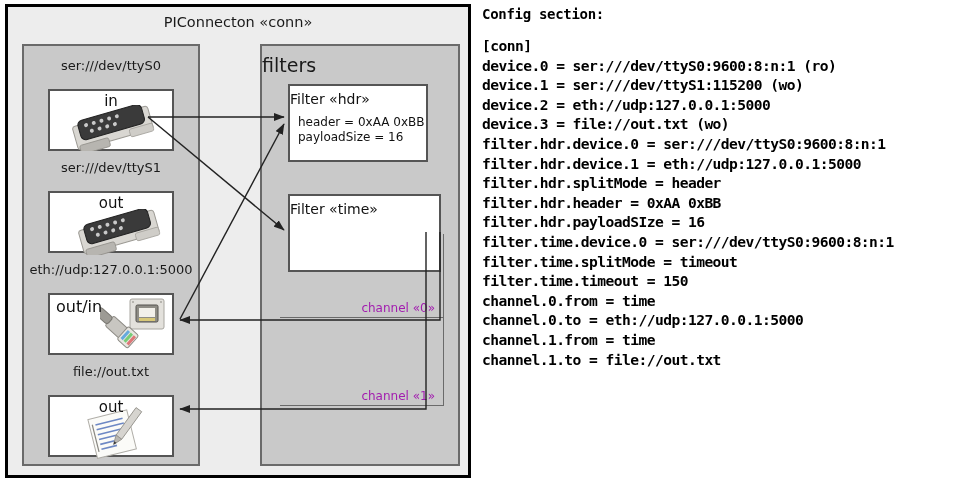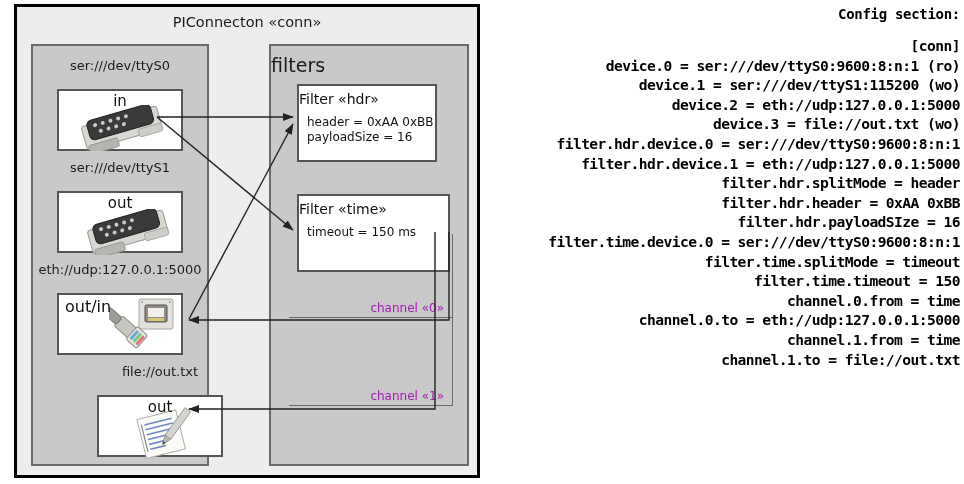--- a/index.html
+++ b/index.html
@@ -1,21 +1,21 @@
 <!DOCTYPE html>
 <html><head>
 <meta charset="utf-8">
 <style>
   html,body{margin:0;padding:0;background:#ffffff;}
   body{width:964px;height:484px;position:relative;overflow:hidden;
        font-family:"DejaVu Sans","Liberation Sans",sans-serif;
        -webkit-font-smoothing:antialiased;}
 
   
-  #diagram{position:absolute;left:14px;top:4px;width:466px;height:474px;
+  #diagram{position:absolute;left:5px;top:4px;width:466px;height:474px;
            border:3px solid #000;background:#ededed;box-sizing:border-box;}
   #diagram-title{position:absolute;left:0;top:7px;width:100%;text-align:center;
                  font-size:14.5px;color:#1a1a1a;}
 
   
   #devices-panel{position:absolute;left:14px;top:37px;width:178px;height:422px;
                  background:#c9c9c9;border:2px solid #6a6a6a;box-sizing:border-box;}
   
   #filters-panel{position:absolute;left:252px;top:37px;width:200px;height:422px;
                  background:#c9c9c9;border:2px solid #6a6a6a;box-sizing:border-box;}
@@ -42,21 +42,21 @@
   
   .channel-box{position:absolute;border:1px solid #6a6a6a;box-sizing:border-box;
                background:rgba(0,0,0,0);}
   .channel-label{position:absolute;right:8px;bottom:2px;font-size:12px;color:#a21caf;
                  white-space:nowrap;}
 
   
   #wires{position:absolute;left:0;top:0;width:466px;height:474px;overflow:visible;}
 
   
-  #config{position:absolute;left:482px;top:6px;width:478px;text-align:right;}
+  #config{position:absolute;left:482px;top:6px;width:478px;}
   #config-heading{font-family:"DejaVu Sans Mono","Liberation Mono",monospace;
                   font-weight:bold;font-size:14px;color:#000;margin-bottom:14px;
                   letter-spacing:-0.3px;}
   #config-lines{font-family:"DejaVu Sans Mono","Liberation Mono",monospace;
                 font-weight:bold;font-size:14.6px;line-height:19.6px;color:#000;
                 white-space:pre;letter-spacing:-0.55px;}
 </style>
 </head>
 <body>
 
@@ -134,21 +134,21 @@
             <rect x="22" y="30" width="14" height="17" rx="2" fill="#e8e6e1" stroke="#8d8b85" stroke-width="1"></rect>
             <rect x="24" y="33" width="3" height="11" fill="#66aadd"></rect>
             <rect x="28" y="33" width="3" height="11" fill="#77cc77"></rect>
             <rect x="32" y="33" width="3" height="11" fill="#dd7777"></rect>
             <rect x="-12" y="34" width="17" height="9" rx="3" fill="#9d9b95" stroke="#7a7872" stroke-width="1"></rect>
           </g>
         </svg>
       </div>
     </div>
 
-    <div class="dev-group" style="top:318px;padding-left:40px;">
+    <div class="dev-group" style="top:318px;">
       <div class="dev-label">file://out.txt</div>
       <div class="dev-box">
         <span class="dev-dir">out</span>
         <svg class="dev-icon" width="70" height="52" viewBox="0 0 70 52" style="left:32px;top:10px;">
           <g transform="rotate(-14 35 26)">
             <rect x="10" y="6" width="40" height="40" fill="#fbfbf8" stroke="#b0aea8" stroke-width="1"></rect>
             <g stroke="#6d88c4" stroke-width="1.6">
               <line x1="16" y1="13" x2="44" y2="13"></line>
                 <line x1="16" y1="18" x2="44" y2="18"></line>
               <line x1="16" y1="23" x2="44" y2="23"></line>
@@ -174,21 +174,20 @@
     <div id="filters-title">filters</div>
 
     <div class="filter-box" style="left:26px;top:38px;width:140px;height:78px;">
       <div class="filter-title">Filter «hdr»</div>
       <div class="filter-prop">header = 0xAA 0xBB</div>
       <div class="filter-prop">payloadSize = 16</div>
     </div>
 
     <div class="filter-box" style="left:26px;top:148px;width:153px;height:78px;">
       <div class="filter-title">Filter «time»</div>
-      <div class="filter-prop">timeout = 150 ms</div>
     </div>
 
     <div class="channel-box" style="left:18px;top:188px;width:164px;height:84px;border-left:none;border-top:none;">
       <span class="channel-label">channel «0»</span>
     </div>
 
     <div class="channel-box" style="left:18px;top:272px;width:164px;height:88px;border-left:none;border-top:none;">
       <span class="channel-label">channel «1»</span>
     </div>
   </div>

